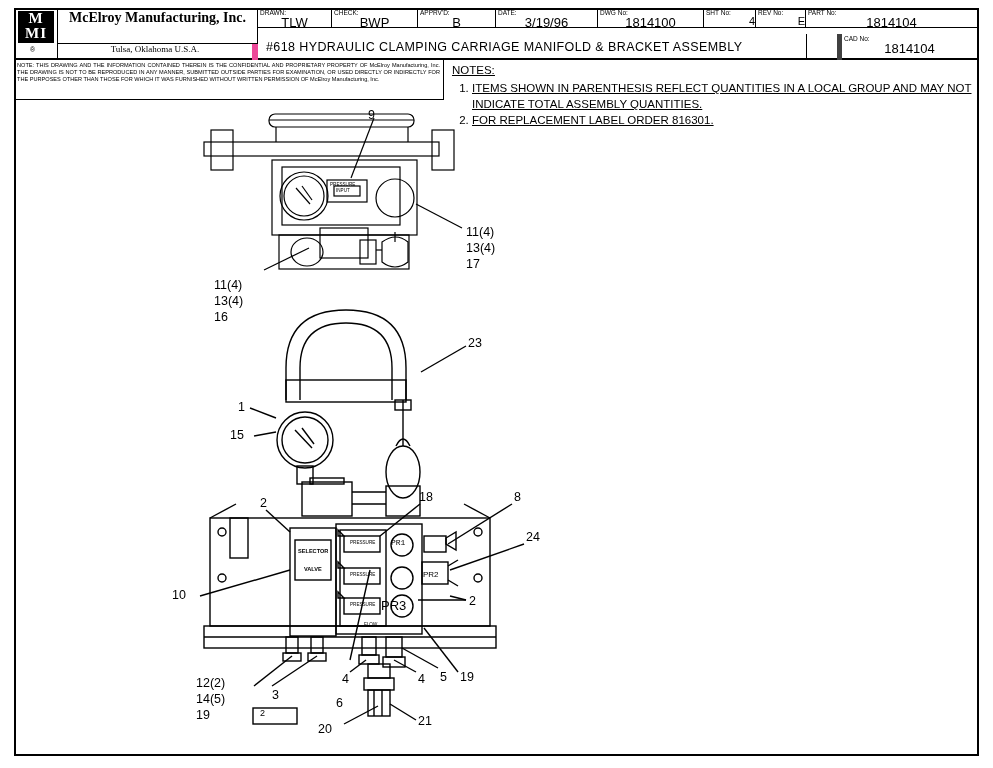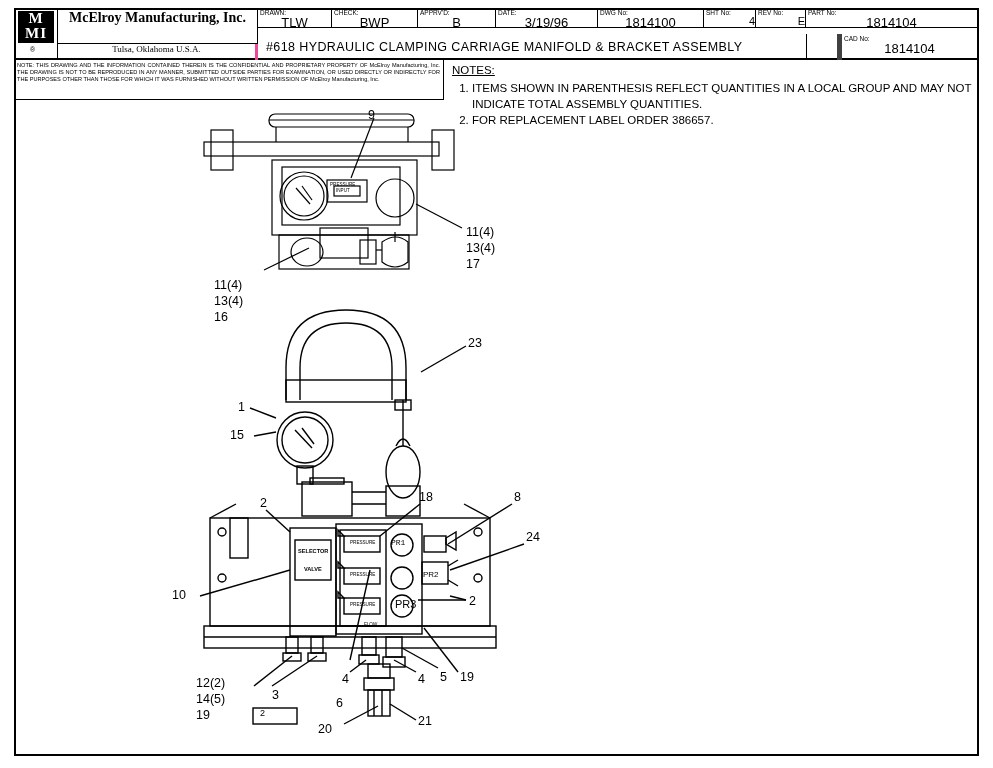--- a/index.html
+++ b/index.html
@@ -19,27 +19,27 @@
 
   .company{position:absolute;left:44px;top:0;width:200px;height:36px;box-sizing:border-box;border-right:1px solid #000;border-bottom:1px solid #000;text-align:center;}
   .company .l1{font-family:"Liberation Serif",serif;font-size:14px;font-weight:bold;margin-top:2px;}
   .company .l2{font-family:"Liberation Serif",serif;font-size:13px;font-style:italic;margin-top:1px;}
 
   .tbf{position:absolute;box-sizing:border-box;border-right:1px solid #000;border-bottom:1px solid #000;height:20px;top:0;}
   .tbf .lbl{position:absolute;left:2px;top:1px;font-size:6.5px;line-height:7px;}
   .tbf .val{position:absolute;width:100%;text-align:center;top:7px;font-size:13px;font-family:"Liberation Sans",sans-serif;}
   .tbf.small .val{font-size:11px;}
 
-  .titlerow{position:absolute;left:44px;top:36px;width:200px;height:16px;box-sizing:border-box;border-right:3px solid #ec4899;text-align:center;font-family:"Liberation Serif",serif;font-size:9px;}
+  .titlerow{position:absolute;left:44px;top:36px;width:200px;height:16px;box-sizing:border-box;border-right:6px solid #ec4899;text-align:center;font-family:"Liberation Serif",serif;font-size:9px;}
   .desc{position:absolute;left:244px;top:26px;width:584px;height:26px;box-sizing:border-box;border-right:5px solid #404040;border-bottom:0;padding-left:8px;font-size:12.5px;letter-spacing:.4px;line-height:26px;}
 
   
   .legal{position:absolute;left:14px;top:60px;width:430px;height:40px;box-sizing:border-box;border-right:1px solid #000;border-bottom:1px solid #000;padding:2px 3px;
      font-size:5.6px;line-height:7px;text-align:justify;}
-  .notes{position:absolute;left:452px;top:62px;width:520px;font-size:11.5px;line-height:16px;}
+  .notes{position:absolute;left:452px;top:62px;width:520px;font-size:11.5px;line-height:16px;text-decoration:underline;}
   .notes .hdr{text-decoration:underline;}
   .notes ol{margin:2px 0 0 0;padding-left:20px;}
   .notes li{margin-bottom:0;}
 
   
   .dwg{position:absolute;left:14px;top:100px;width:965px;height:656px;}
   .lbl{position:absolute;font-size:12.5px;font-family:"Liberation Sans",sans-serif;white-space:nowrap;}
   .tiny{position:absolute;font-size:4.6px;font-family:"Liberation Sans",sans-serif;white-space:nowrap;}
   .tiny2{position:absolute;font-size:5.6px;font-family:"Liberation Sans",sans-serif;white-space:nowrap;}
   svg{position:absolute;left:0;top:0;overflow:visible;}
@@ -106,21 +106,21 @@
     </div>
     <div class="vline" style="left:792px;top:26px;height:26px;"></div>
   </div>
 
   <div class="legal">NOTE: THIS DRAWING AND THE INFORMATION CONTAINED THEREIN IS THE CONFIDENTIAL AND PROPRIETARY PROPERTY OF McElroy Manufacturing, Inc. THE DRAWING IS NOT TO BE REPRODUCED IN ANY MANNER, SUBMITTED OUTSIDE PARTIES FOR EXAMINATION, OR USED DIRECTLY OR INDIRECTLY FOR THE PURPOSES OTHER THAN THOSE FOR WHICH IT WAS FURNISHED WITHOUT WRITTEN PERMISSION OF McElroy Manufacturing, Inc.</div>
 
   <div class="notes">
     <div class="hdr">NOTES:</div>
     <ol>
       <li>ITEMS SHOWN IN PARENTHESIS REFLECT QUANTITIES IN A LOCAL GROUP AND MAY NOT INDICATE TOTAL ASSEMBLY QUANTITIES.</li>
-      <li>FOR REPLACEMENT LABEL ORDER 386657.</li>
+      <li>FOR REPLACEMENT LABEL ORDER 816301.</li>
     </ol>
   </div>
 
   <div class="dwg">
 
     <svg width="965" height="656">
       <g stroke="#000" fill="none" stroke-width="1.2">
 
         <rect x="190" y="42" width="235" height="14"></rect>
         <rect x="197" y="30" width="22" height="40"></rect>
@@ -250,21 +250,21 @@
     <div class="tiny2" style="left:284px;top:448px;font-weight:bold;">SELECTOR</div>
     <div class="tiny2" style="left:290px;top:466px;font-weight:bold;">VALVE</div>
 
     <div class="tiny" style="left:336px;top:440px;">PRESSURE</div>
     <div class="tiny" style="left:336px;top:472px;">PRESSURE</div>
     <div class="tiny" style="left:336px;top:502px;">PRESSURE</div>
     <div class="tiny" style="left:350px;top:522px;">FLOW</div>
 
     <div class="lbl" style="left:377px;top:438px;font-size:8px;font-family:Liberation Mono, monospace;">PR1</div>
     <div class="lbl" style="left:377px;top:470px;font-size:8px;padding-left:32px;">PR2</div>
-    <div class="lbl" style="left:381px;top:498px;font-size:11px;">PR3</div>
+    <div class="lbl" style="left:367px;top:498px;font-size:13px;">PR3</div>
 
     <div class="lbl" style="left:354px;top:8px;">9</div>
     <div class="lbl" style="left:452px;top:125px;">11(4)</div>
     <div class="lbl" style="left:452px;top:141px;">13(4)</div>
     <div class="lbl" style="left:452px;top:157px;">17</div>
     <div class="lbl" style="left:200px;top:178px;">11(4)</div>
     <div class="lbl" style="left:200px;top:194px;">13(4)</div>
     <div class="lbl" style="left:200px;top:210px;">16</div>
 
     <div class="lbl" style="left:454px;top:236px;">23</div>

